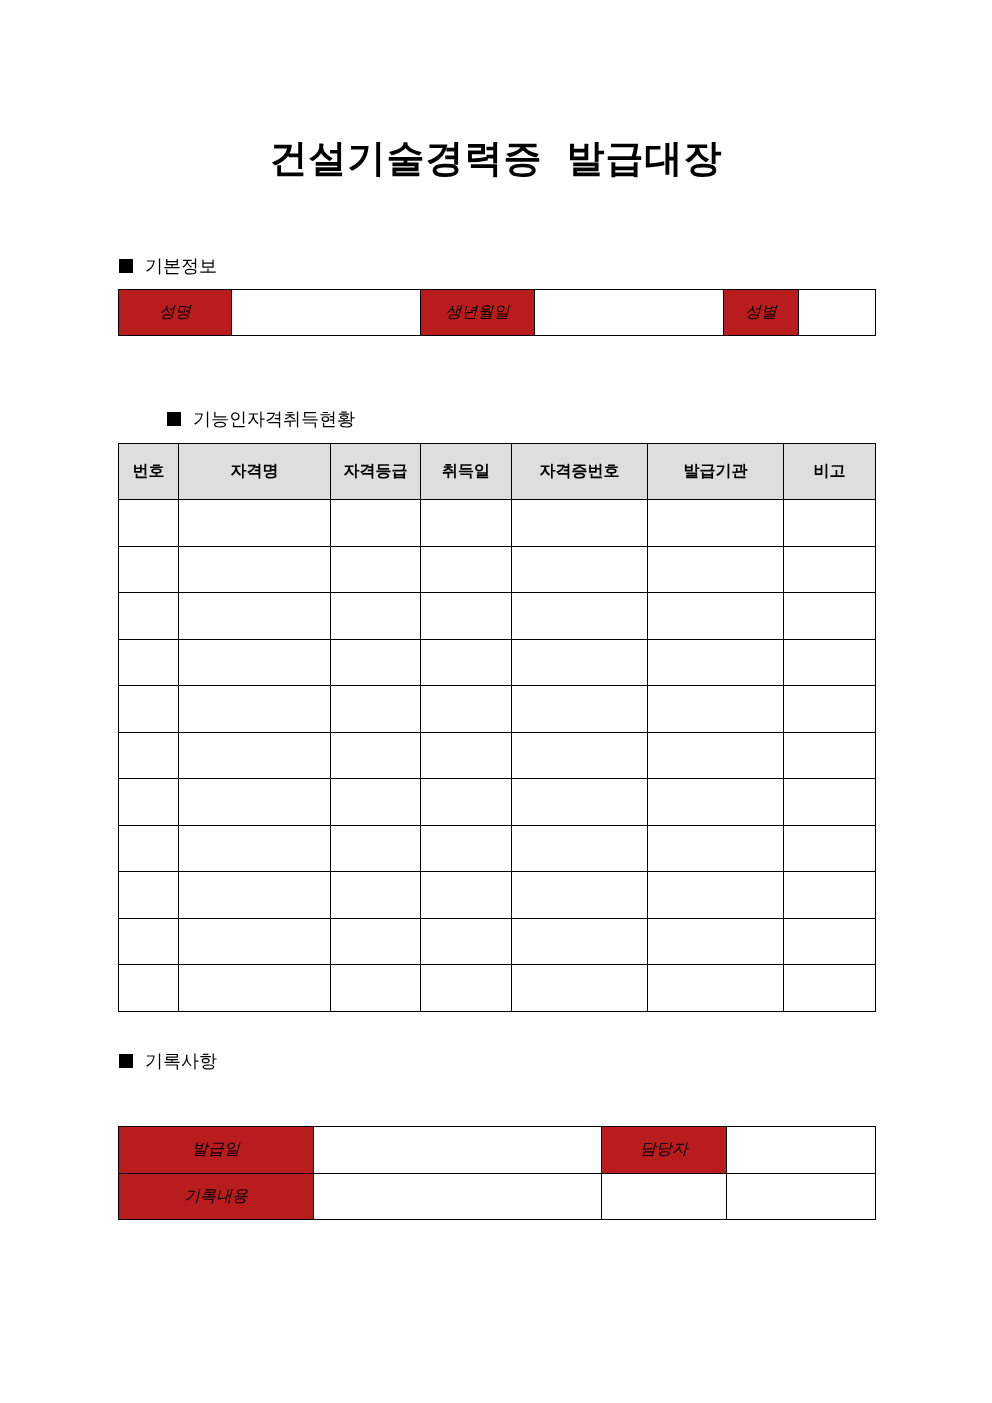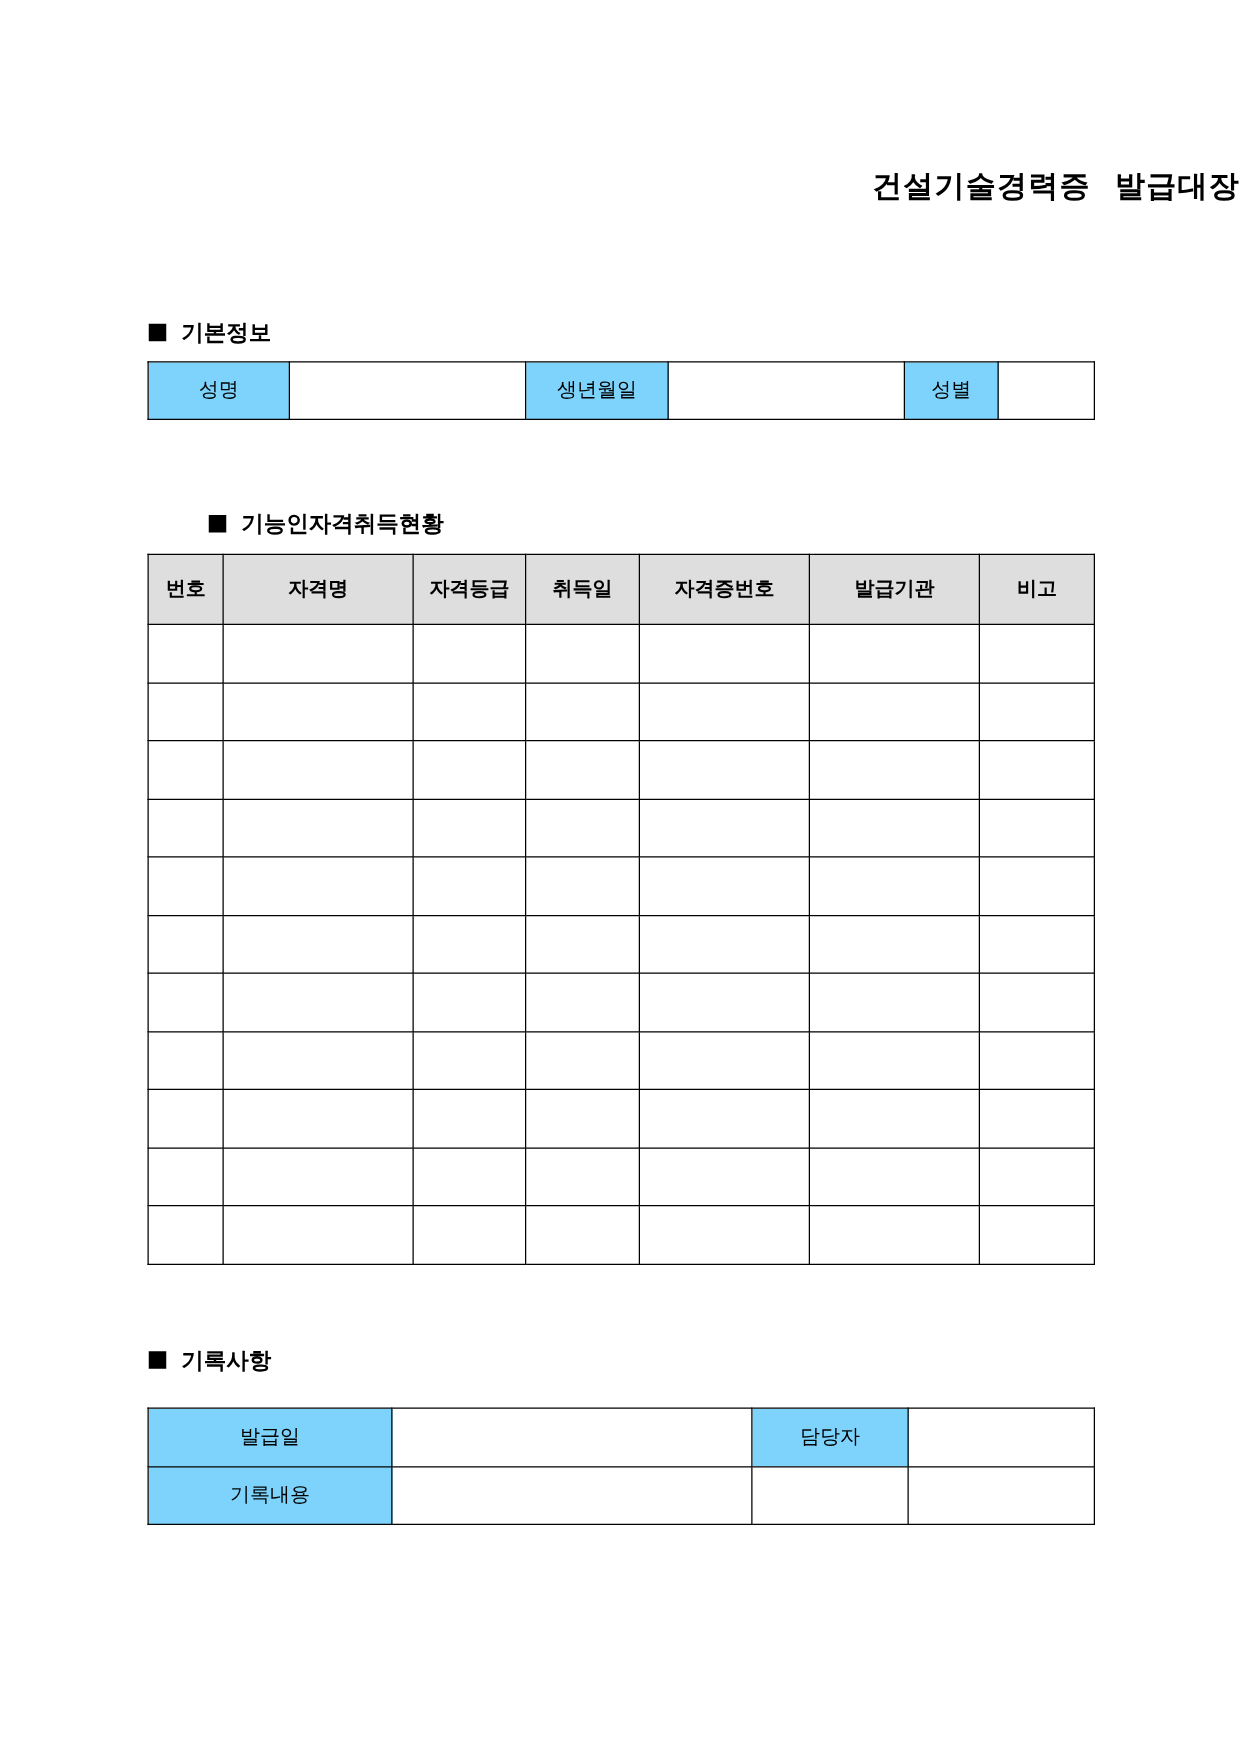--- a/index.html
+++ b/index.html
@@ -1,22 +1,22 @@
 <!DOCTYPE html>
 <html><head>
 <meta charset="utf-8">
 <style>
   html, body { margin: 0; padding: 0; background: #ffffff; }
   body { width: 992px; height: 1403px; position: relative; font-family: "DejaVu Sans", "Liberation Sans", sans-serif; color: #000; }
-  .title { position: absolute; top: 133px; left: 0; width: 992px; text-align: right; font-size: 24px; font-weight: bold; letter-spacing: 1px; word-spacing: 10px; }
-  .section-head { position: absolute; left: 119px; font-size: 18px; font-weight: bold; display: flex; align-items: center; }
+  .title { position: absolute; top: 133px; left: 0; width: 992px; text-align: center; font-size: 38px; font-weight: bold; letter-spacing: 1px; word-spacing: 10px; }
+  .section-head { position: absolute; left: 119px; font-size: 18px; font-weight: normal; display: flex; align-items: center; }
   .section-head .sq { display: inline-block; width: 14px; height: 14px; background: #000; margin-right: 12px; }
   table { position: absolute; left: 118px; border-collapse: collapse; table-layout: fixed; }
   td, th { border: 1.5px solid #000; padding: 0; text-align: center; vertical-align: middle; font-size: 16px; font-weight: normal; }
-  .lbl { background: #7dd3fc; }
+  .lbl { background: #b91c1c; font-style: italic; }
   #t1 { top: 289px; width: 757px; }
   #t1 td { height: 45px; }
   #t2 { top: 443px; width: 757px; }
   #t2 th { height: 55px; background: #dedede; font-weight: bold; }
   #t2 td { height: 45.5px; }
   #t3 { top: 1126px; width: 757px; }
   #t3 td { height: 45.5px; }
 </style>
 </head>
 <body>
@@ -169,21 +169,21 @@
         <td></td>
         <td></td>
         <td></td>
         <td></td>
         <td></td>
         <td></td>
       </tr>
     </tbody>
 </table>
 
-<div class="section-head" style="top:1049px;margin-top:27px;">
+<div class="section-head" style="top:1049px;">
   <span class="sq"></span>
   <span>기록사항</span>
 </div>
 <table id="t3">
   <colgroup>
     <col style="width:195px">
       <col style="width:288px">
       <col style="width:125px">
       <col style="width:149px">
   </colgroup>

